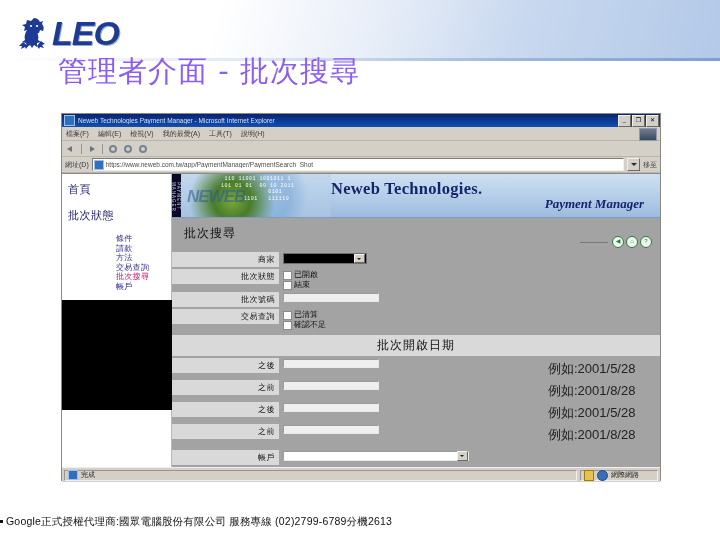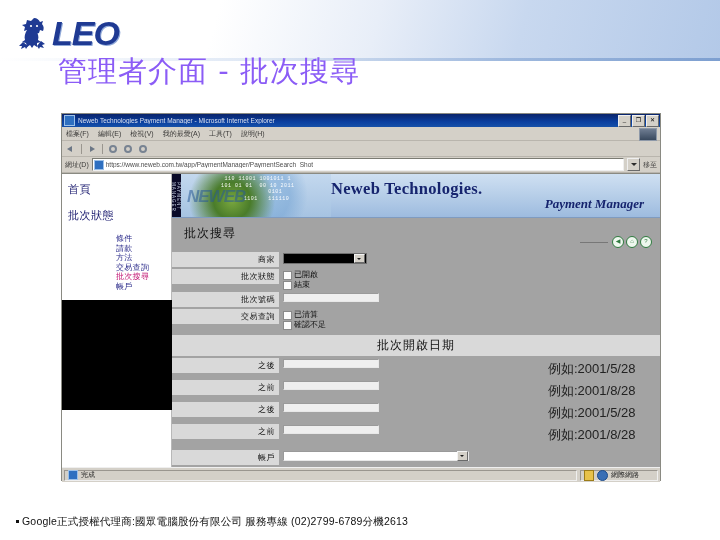--- a/index.html
+++ b/index.html
@@ -553,21 +553,21 @@
     width: 9px; height: 9px;
     border-radius: 50%;
     background: #3a6fb5;
     border: 1px solid #1d4b8a;
     flex: 0 0 auto;
   }
 
   
   .slide-footer {
     position: absolute;
-    left: 16px; top: 515px;
+    left: 0; top: 515px;
     font-size: 10.5px;
     color: #111;
     white-space: nowrap;
     letter-spacing: .2px;
   }
   .bullet-dot {
     display: inline-block;
     width: 3px; height: 3px;
     background: #111;
     vertical-align: middle;

